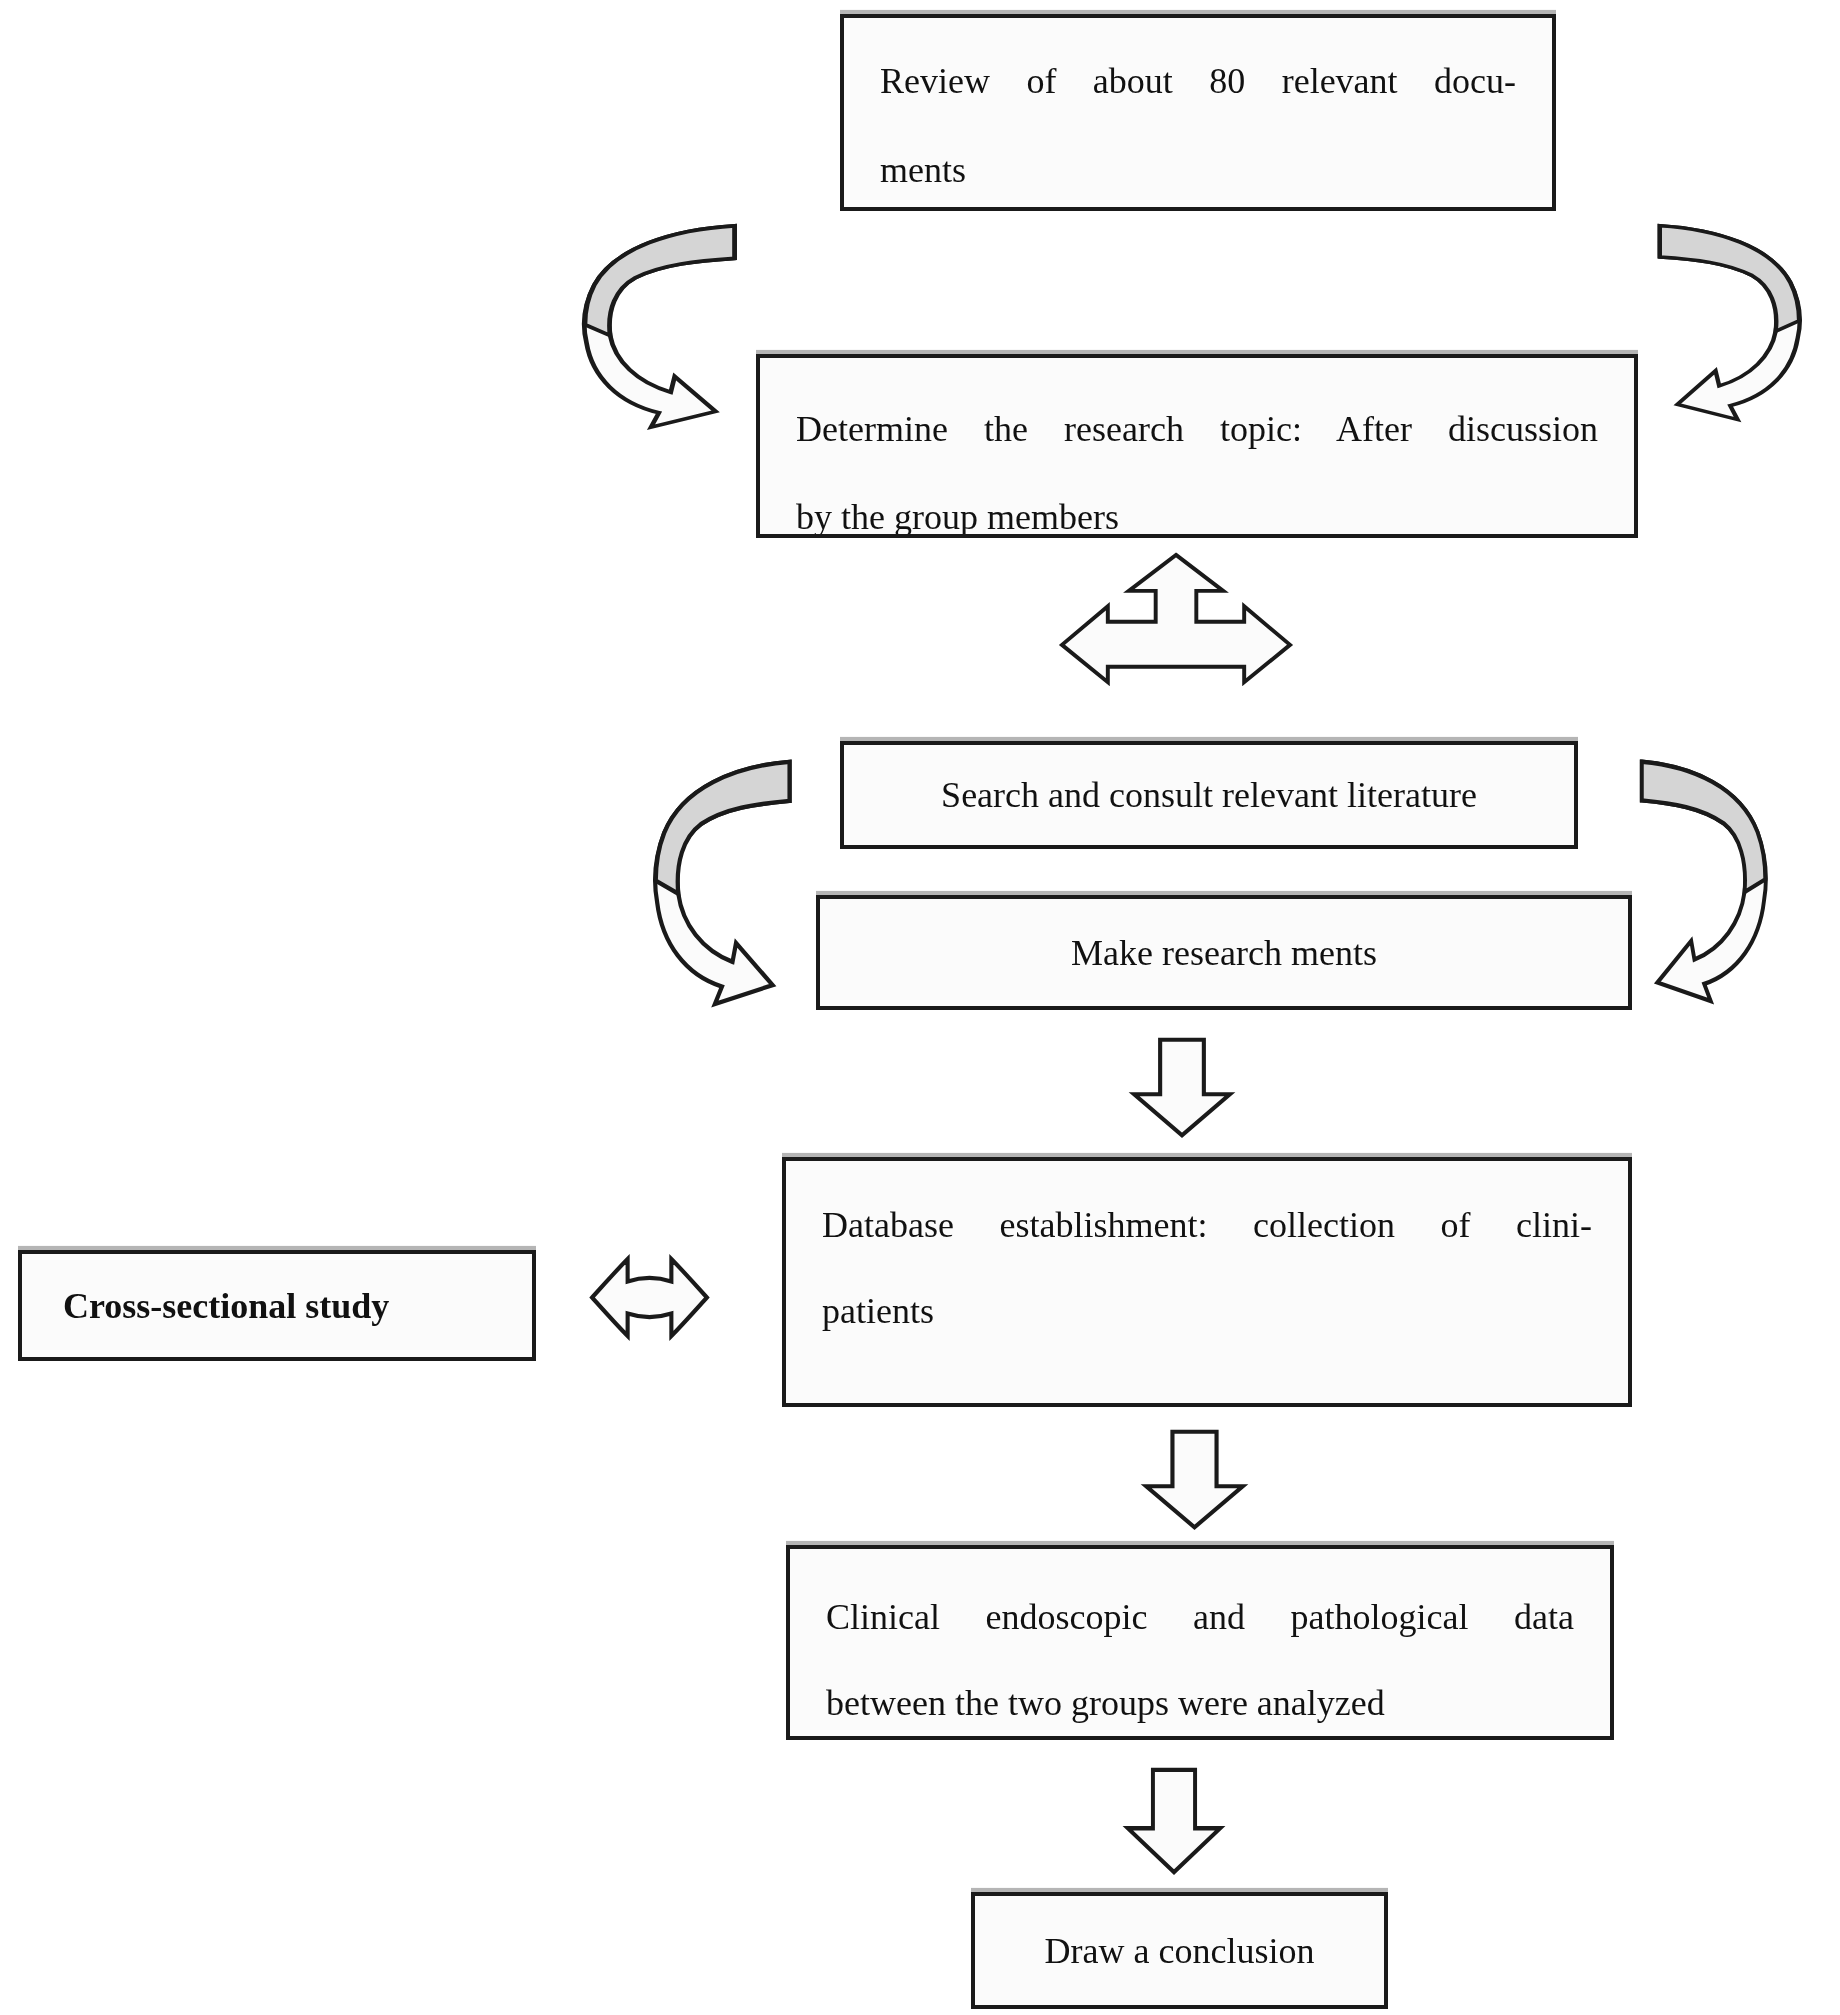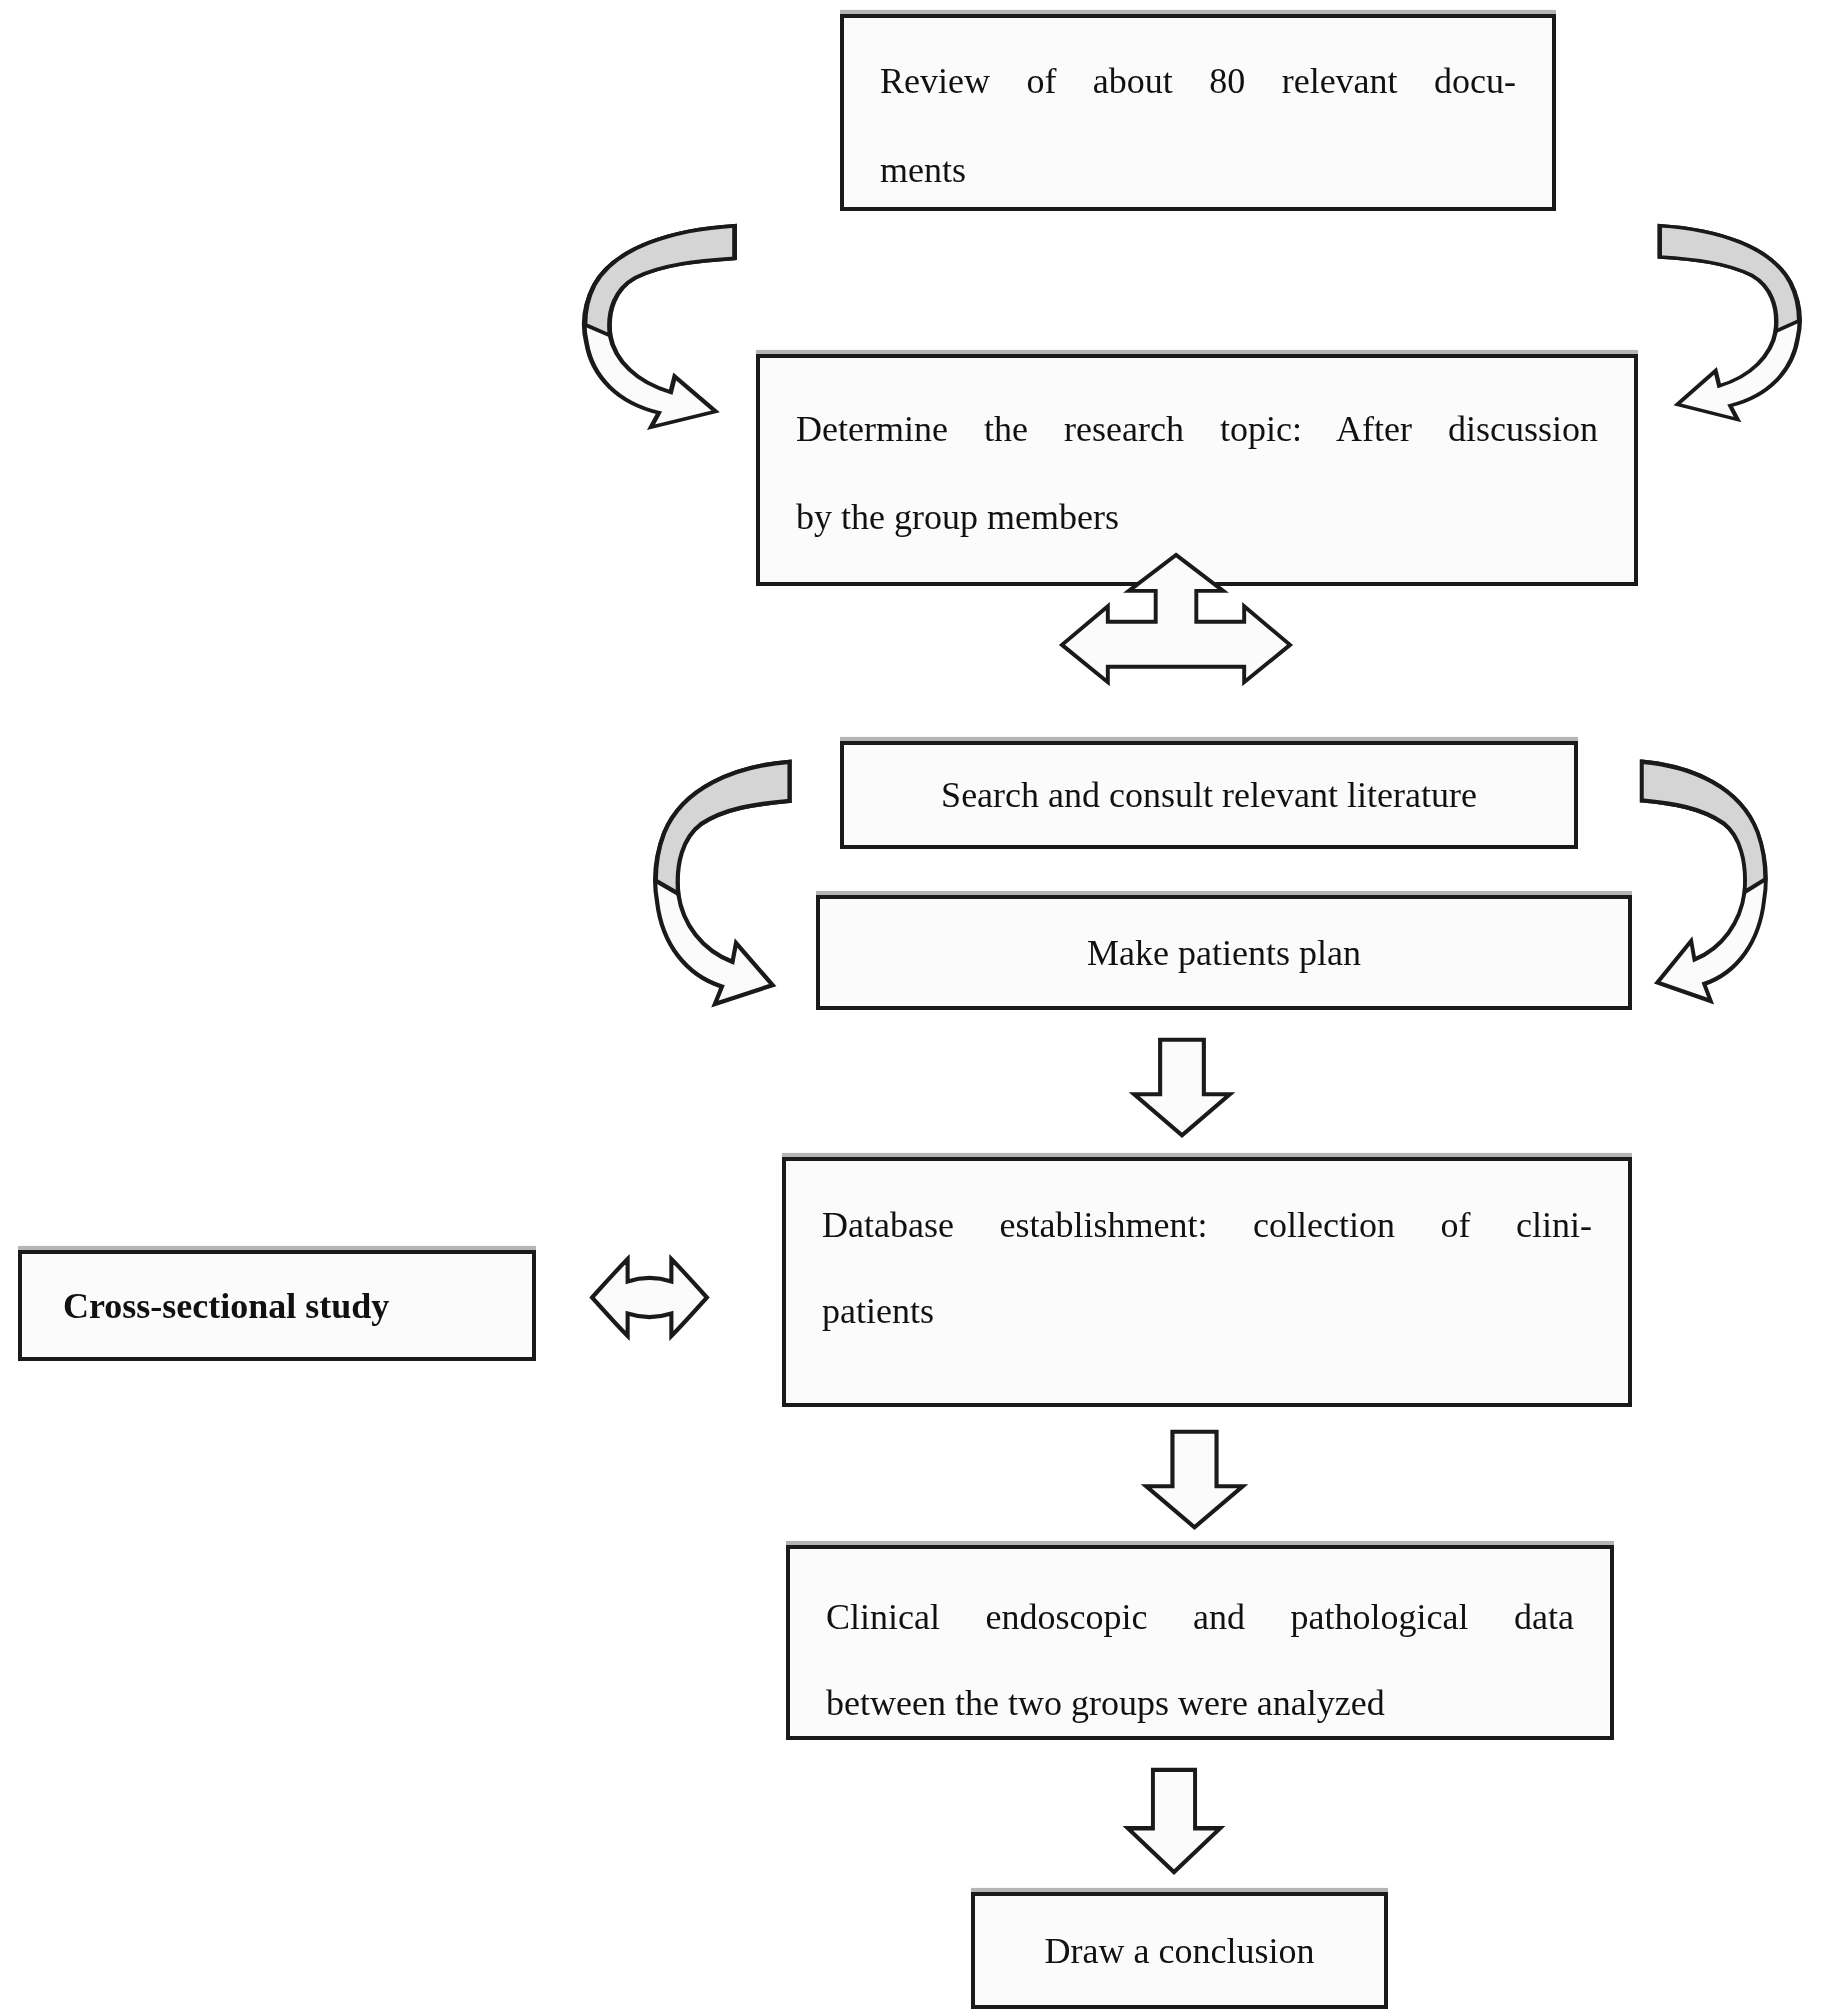--- a/index.html
+++ b/index.html
@@ -66,21 +66,21 @@
   <svg class="arrow" style="left:555px; top:221px;" width="189" height="217" viewBox="0 0 240 360" preserveAspectRatio="none">
     <path class="body" d="M 228 8 C 150 14, 76 44, 50 106 C 38 136, 34 170, 40 202 C 47 258, 80 302, 132 318 L 122 342 L 204 316 L 152 258 L 147 284 C 104 268, 76 232, 70 190 C 64 146, 76 112, 102 94 C 136 72, 180 66, 228 62 Z"></path>
     <path class="shade" d="M 228 8 C 150 14, 76 44, 50 106 C 42 126, 38 148, 38 172 L 70 190 C 66 148, 77 112, 102 94 C 136 72, 180 66, 228 62 Z"></path>
   </svg>
 
   <svg class="arrow mirror" style="left:1651px; top:221px;" width="176" height="209" viewBox="0 0 240 360" preserveAspectRatio="none">
     <path class="body" d="M 228 8 C 150 14, 76 44, 50 106 C 38 136, 34 170, 40 202 C 47 258, 80 302, 132 318 L 122 342 L 204 316 L 152 258 L 147 284 C 104 268, 76 232, 70 190 C 64 146, 76 112, 102 94 C 136 72, 180 66, 228 62 Z"></path>
     <path class="shade" d="M 228 8 C 150 14, 76 44, 50 106 C 42 126, 38 148, 38 172 L 70 190 C 66 148, 77 112, 102 94 C 136 72, 180 66, 228 62 Z"></path>
   </svg>
 
-  <div class="node" style="left:756px; top:354px; width:882px; height:232px; line-height:88px; padding-top:27.4px;">
+  <div class="node" style="left:756px; top:354px; width:882px; height:184px; line-height:88px; padding-top:27.4px;">
     <div class="txt justify">Determine the research topic: After discussion</div>
     <div class="txt">by the group members</div>
   </div>
 
   <svg class="arrow" style="left:1058px; top:551px;" width="236" height="135" viewBox="0 0 360 210" preserveAspectRatio="none">
     <path class="body" d="M 180 6 L 252 62 L 211 62 L 211 110 L 284 110 L 284 86 L 354 146 L 284 204 L 284 180 L 76 180 L 76 204 L 6 146 L 76 86 L 76 110 L 149 110 L 149 62 L 108 62 Z"></path>
   </svg>
 
   <div class="node flex-center" style="left:840px; top:717px; width:738px; height:108px;margin-top:24px;">
     <div class="txt">Search and consult relevant literature</div>
@@ -90,21 +90,21 @@
     <path class="body" d="M 228 8 C 150 14, 76 44, 50 106 C 38 136, 34 170, 40 202 C 47 258, 80 302, 132 318 L 122 342 L 204 316 L 152 258 L 147 284 C 104 268, 76 232, 70 190 C 64 146, 76 112, 102 94 C 136 72, 180 66, 228 62 Z"></path>
     <path class="shade" d="M 228 8 C 150 14, 76 44, 50 106 C 42 126, 38 148, 38 172 L 70 190 C 66 148, 77 112, 102 94 C 136 72, 180 66, 228 62 Z"></path>
   </svg>
 
   <svg class="arrow mirror" style="left:1634px; top:756px;" width="156" height="258" viewBox="0 0 240 360" preserveAspectRatio="none">
     <path class="body" d="M 228 8 C 150 14, 76 44, 50 106 C 38 136, 34 170, 40 202 C 47 258, 80 302, 132 318 L 122 342 L 204 316 L 152 258 L 147 284 C 104 268, 76 232, 70 190 C 64 146, 76 112, 102 94 C 136 72, 180 66, 228 62 Z"></path>
     <path class="shade" d="M 228 8 C 150 14, 76 44, 50 106 C 42 126, 38 148, 38 172 L 70 190 C 66 148, 77 112, 102 94 C 136 72, 180 66, 228 62 Z"></path>
   </svg>
 
   <div class="node flex-center" style="left:816px; top:895px; width:816px; height:115px;">
-    <div class="txt">Make patients plan</div>
+    <div class="txt">Make research ments</div>
   </div>
 
   <svg class="arrow" style="left:1126px; top:1037px;" width="112" height="101" viewBox="0 0 164 148" preserveAspectRatio="none">
     <path class="body" d="M 50 4 L 114 4 L 114 84 L 152 84 L 82 144 L 12 84 L 50 84 Z"></path>
   </svg>
 
   <div class="node" style="left:782px; top:1157px; width:850px; height:250px; line-height:86px; padding-top:20.6px;">
     <div class="txt justify">Database establishment: collection of clini-</div>
     <div class="txt">patients</div>
   </div>

